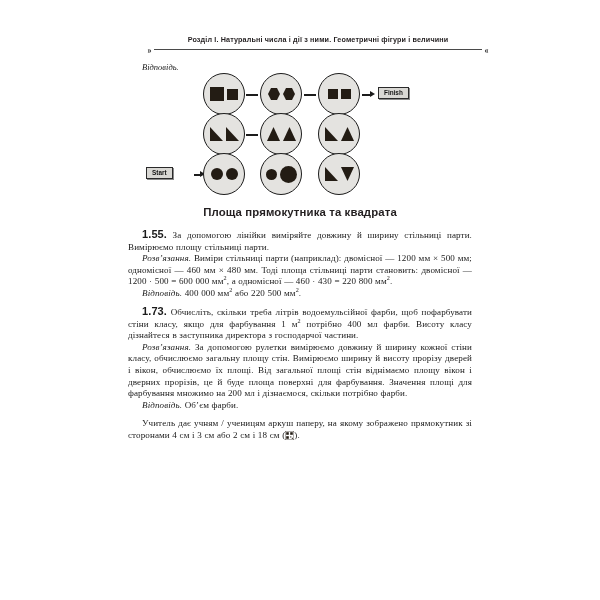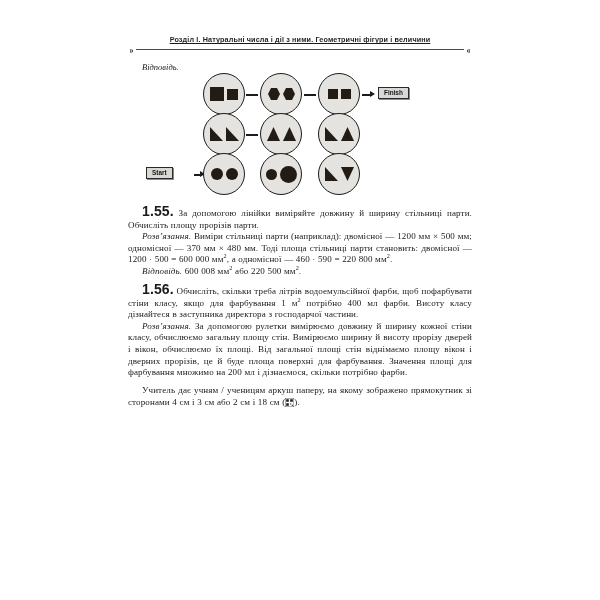--- a/index.html
+++ b/index.html
@@ -12,23 +12,22 @@
   }
   .page{
     position:relative;
     width:600px;height:600px;
     box-sizing:border-box;
   }
 
   
   .runhead{
     position:absolute;
-    left:128px; top:36px; width:344px;
+    left:146px; top:36px; width:344px;
     text-align:center;
-    text-decoration:underline;
   }
   .runhead-text{
     font-family:"Liberation Sans", sans-serif;
     font-size:7.2px;
     font-weight:700;
     letter-spacing:0.02em;
     color:#231f20;
     line-height:1.1;
     white-space:nowrap;
   }
@@ -130,21 +129,21 @@
     margin:0;
     font-size:9.05px;
     line-height:11.6px;
     text-align:justify;
     text-justify:inter-word;
     letter-spacing:0.012em;
     word-spacing:0.02em;
   }
   p.ind{text-indent:14px;}
   p.gap{margin-top:6.5px;}
-  .num{font-family:"Liberation Sans",sans-serif;font-weight:700;font-size:14px;}
+  .num{font-family:"Liberation Sans",sans-serif;font-weight:700;font-size:11px;}
   .it{font-style:italic;}
   sup{font-size:6.2px;vertical-align:super;line-height:0;}
   .qr{
     display:inline-block;
     vertical-align:-2px;
     width:9px;height:9px;
   }
   .qr svg{display:block;}
 
   .folio{
@@ -264,31 +263,33 @@
           <polygon points="0,0 13,14 0,14" fill="#231c14"></polygon>
         </svg>
       <svg width="13" height="14" viewBox="0 0 13 14">
           <polygon points="0,0 13,0 6.5,14" fill="#231c14"></polygon>
         </svg>
     </div>
   </div>
 
   <div class="col">
 
-
-    <p class="ind"><span class="num">1.55.</span> <span>За допомогою лінійки виміряйте довжину й ширину стільниці парти. Обчисліть площу прорізів парти.</span></p>
-
-    <p class="ind"><span class="it">Розв’язання.</span> <span>Виміри стільниці парти (наприклад): двомісної — 1200 мм × 500 мм; одномісної — 370 мм × 480 мм. Тоді площа стільниці парти становить: двомісної — 1200 · 500 = 600 000 мм</span><sup>2</sup><span>, а одномісної — 460 · 590 = 220 800 мм</span><sup>2</sup>.</p>
-
-    <p class="ind"><span class="it">Відповідь.</span> <span>600 008 мм</span><sup>2</sup><span> або 220 500 мм</span><sup>2</sup>.</p>
-
-    <p class="ind gap"><span class="num">1.56.</span> <span>Обчисліть, скільки треба літрів водоемульсійної фарби, щоб пофарбувати стіни класу, якщо для фарбування 1 м</span><sup>2</sup><span> потрібно 400 мл фарби. Висоту класу дізнайтеся в заступника директора з господарчої частини.</span></p>
+    <h2 class="sect">Площа прямокутника та квадрата</h2>
+
+    <p class="ind"><span class="num">1.55.</span> <span>За допомогою лінійки виміряйте довжину й ширину стільниці парти. Вимірюємо площу стільниці парти.</span></p>
+
+    <p class="ind"><span class="it">Розв’язання.</span> <span>Виміри стільниці парти (наприклад): двомісної — 1200 мм × 500 мм; одномісної — 460 мм × 480 мм. Тоді площа стільниці парти становить: двомісної — 1200 · 500 = 600 000 мм</span><sup>2</sup><span>, а одномісної — 460 · 430 = 220 800 мм</span><sup>2</sup>.</p>
+
+    <p class="ind"><span class="it">Відповідь.</span> <span>400 000 мм</span><sup>2</sup><span> або 220 500 мм</span><sup>2</sup>.</p>
+
+    <p class="ind gap"><span class="num">1.73.</span> <span>Обчисліть, скільки треба літрів водоемульсійної фарби, щоб пофарбувати стіни класу, якщо для фарбування 1 м</span><sup>2</sup><span> потрібно 400 мл фарби. Висоту класу дізнайтеся в заступника директора з господарчої частини.</span></p>
 
     <p class="ind"><span class="it">Розв’язання.</span> <span>За допомогою рулетки вимірюємо довжину й ширину кожної стіни класу, обчислюємо загальну площу стін. Вимірюємо ширину й висоту прорізу дверей і вікон, обчислюємо їх площі. Від загальної площі стін віднімаємо площу вікон і дверних прорізів, це й буде площа поверхні для фарбування. Значення площі для фарбування множимо на 200 мл і дізнаємося, скільки потрібно фарби.</span></p>
 
+    <p class="ind"><span class="it">Відповідь.</span> <span>Об’єм фарби.</span></p>
 
     <p class="ind gap"><span>Учитель дає учням / ученицям аркуш паперу, на якому зображено прямокутник зі сторонами 4 см і 3 см або 2 см і 18 см (</span><span class="qr"><svg width="9" height="9" viewBox="0 0 9 9">
             <rect x="0" y="0" width="9" height="9" fill="#fff" stroke="#231c14" stroke-width="0.7"></rect>
             <rect x="1.2" y="1.2" width="2.6" height="2.6" fill="#231c14"></rect>
             <rect x="5.2" y="1.2" width="2.6" height="2.6" fill="#231c14"></rect>
             <rect x="1.2" y="5.2" width="2.6" height="2.6" fill="#231c14"></rect>
             <rect x="5.2" y="5.4" width="1.1" height="1.1" fill="#231c14"></rect>
             <rect x="6.8" y="6.8" width="1.1" height="1.1" fill="#231c14"></rect>
           </svg></span><span>).</span></p>
 

